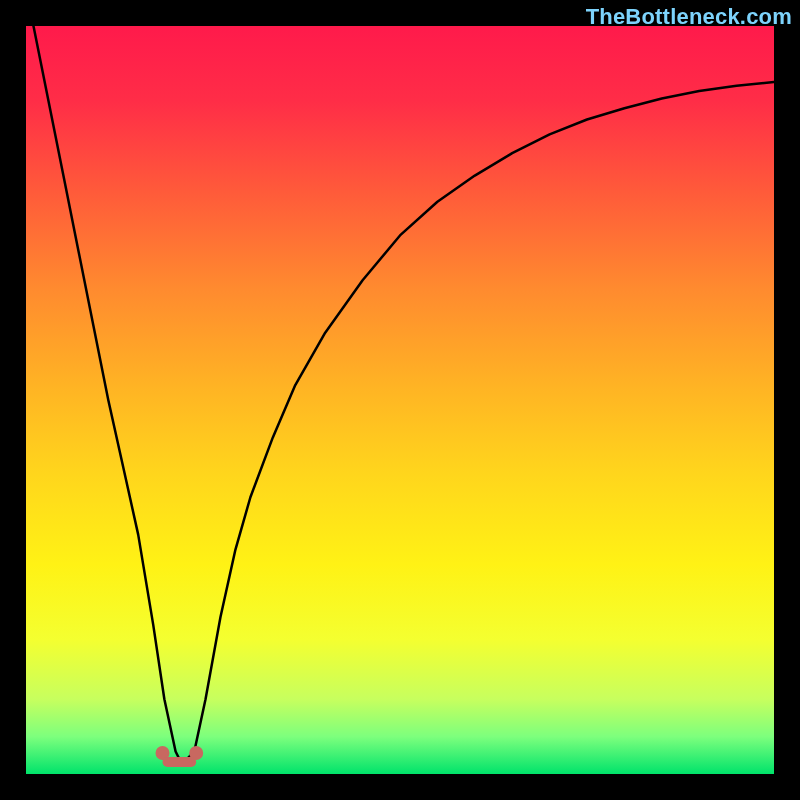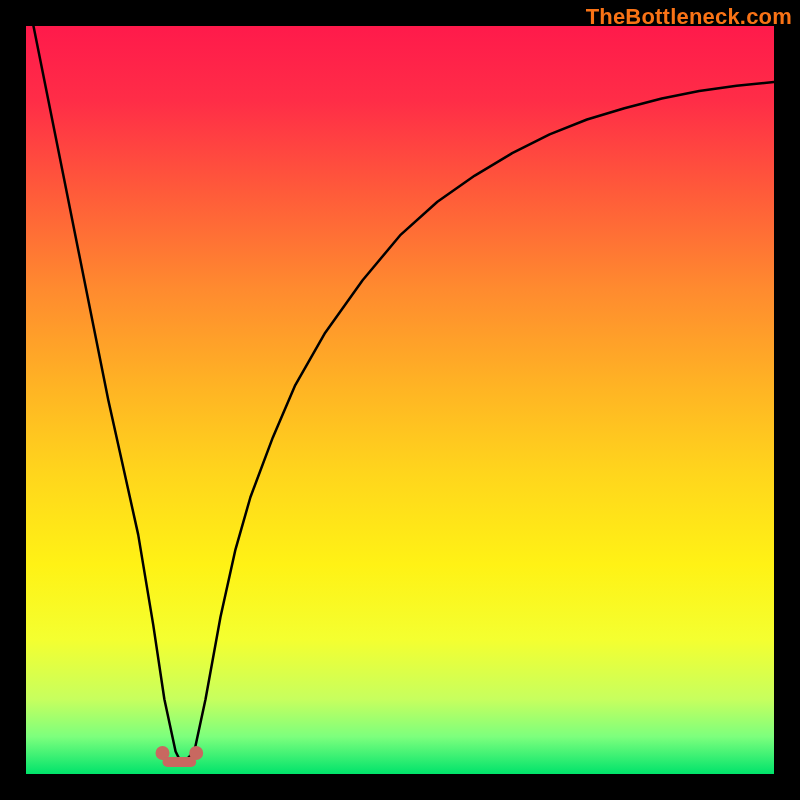--- a/index.html
+++ b/index.html
@@ -22,21 +22,21 @@
     left: 26px;
     top: 26px;
     width: 748px;
     height: 748px;
     overflow: hidden;
   }
   .watermark {
     position: absolute;
     top: 4px;
     right: 8px;
-    color: #f97316;
+    color: #7dd3fc;
     font-size: 22px;
     font-weight: 600;
     letter-spacing: 0.2px;
     z-index: 50;
     user-select: none;
   }
   svg { display: block; }
   .curve {
     fill: none;
     stroke: #000;

